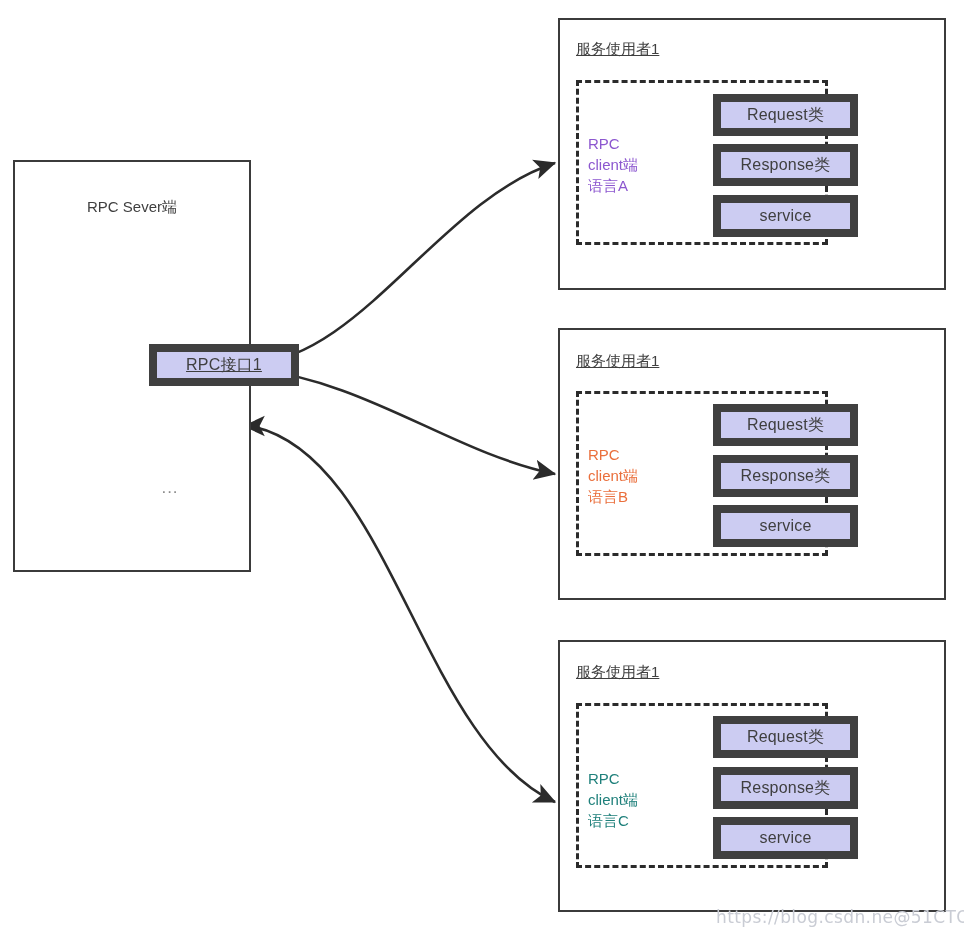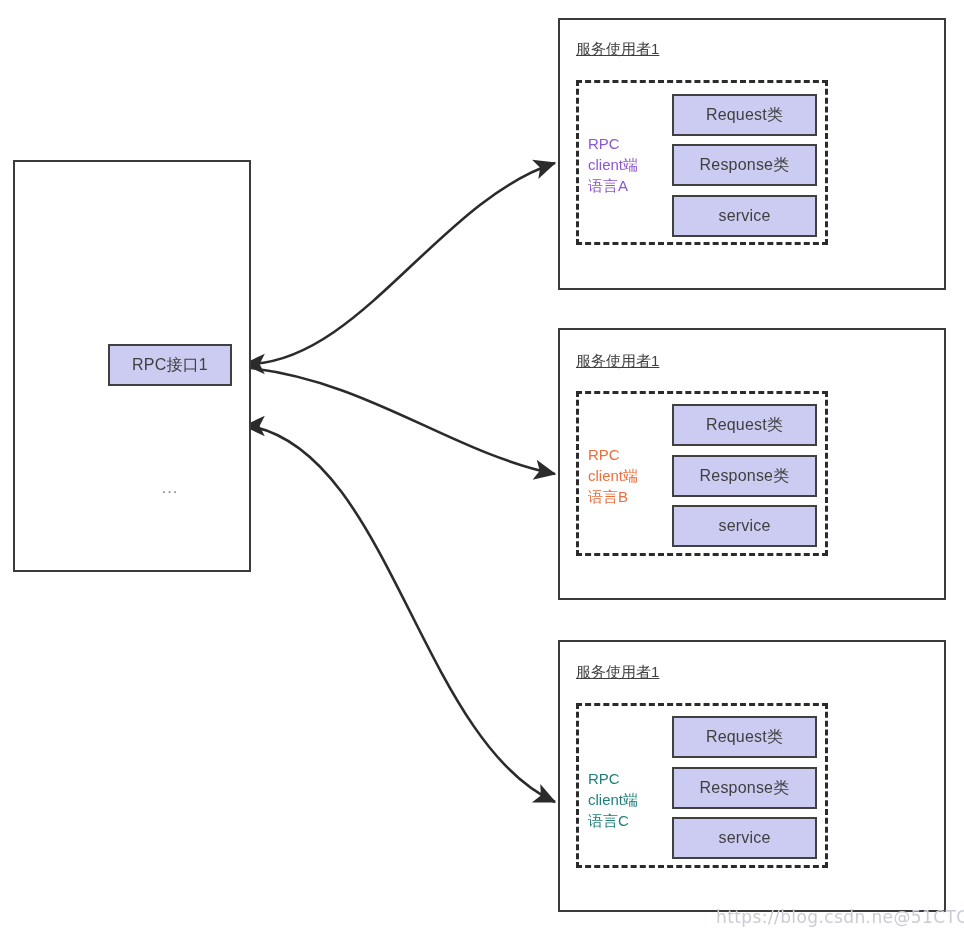--- a/index.html
+++ b/index.html
@@ -42,47 +42,48 @@
   .dashdot-box {
     position: absolute;
     box-sizing: border-box;
     border: 3px dashed #2b2b2b;
     background: transparent;
   }
 
   .lav-box {
     position: absolute;
     box-sizing: border-box;
-    border: 2px solid #404040;
+    border: 8px solid #404040;
     background: #ccccf2;
     display: flex;
     align-items: center;
     justify-content: center;
     font-size: 16px;
     color: #3f3f3f;
     letter-spacing: 0.2px;
+    margin-left: 41px;
   }
 
   
   #server-box {
     left: 13px;
     top: 160px;
     width: 238px;
     height: 412px;
   }
   #server-title {
     position: absolute;
     left: 13px;
     top: 198px;
     width: 238px;
     text-align: center;
     font-size: 15px;
     color: #3f3f3f;
   }
-  #rpc-iface-1 { left: 108px; top: 344px; width: 124px; height: 42px; }
+  #rpc-iface-1 { left: 108px; top: 344px; width: 150px; height: 42px; text-decoration: underline; }
   #rpc-iface-2 { left: 108px; top: 405px; width: 124px; height: 42px; }
   #server-ellipsis {
     position: absolute;
     left: 108px;
     top: 478px;
     width: 124px;
     text-align: center;
     font-size: 17px;
     color: #8a8a8a;
     letter-spacing: 1px;
@@ -168,20 +169,21 @@
       <path d="M 250,368 C 370,382 450,452 555,474" fill="none" stroke="#2b2b2b" stroke-width="2.6" marker-end="url(#head-r)"></path>
     </g>
 
     <g>
       <path d="M 250,426 C 390,452 420,740 555,802" fill="none" stroke="#2b2b2b" stroke-width="2.6" marker-end="url(#head-r)"></path>
       <path d="M 258,426 L 244,426" fill="none" stroke="#2b2b2b" stroke-width="2.6" marker-end="url(#head-l)"></path>
     </g>
   </svg>
 
   <div class="solid-box" id="server-box"></div>
+  <div id="server-title">RPC Sever端</div>
 
   <div class="lav-box" id="rpc-iface-1">RPC接口1</div>
   <div id="server-ellipsis">...</div>
 
   <div class="solid-box consumer-outer" id="consumer-1"></div>
   <div class="consumer-title" id="consumer-1-title">服务使用者1</div>
   <div class="dashdot-box consumer-inner" id="consumer-1-inner"></div>
   <div class="client-label" id="client-label-1">
     <div>RPC</div>
     <div>client端</div>

